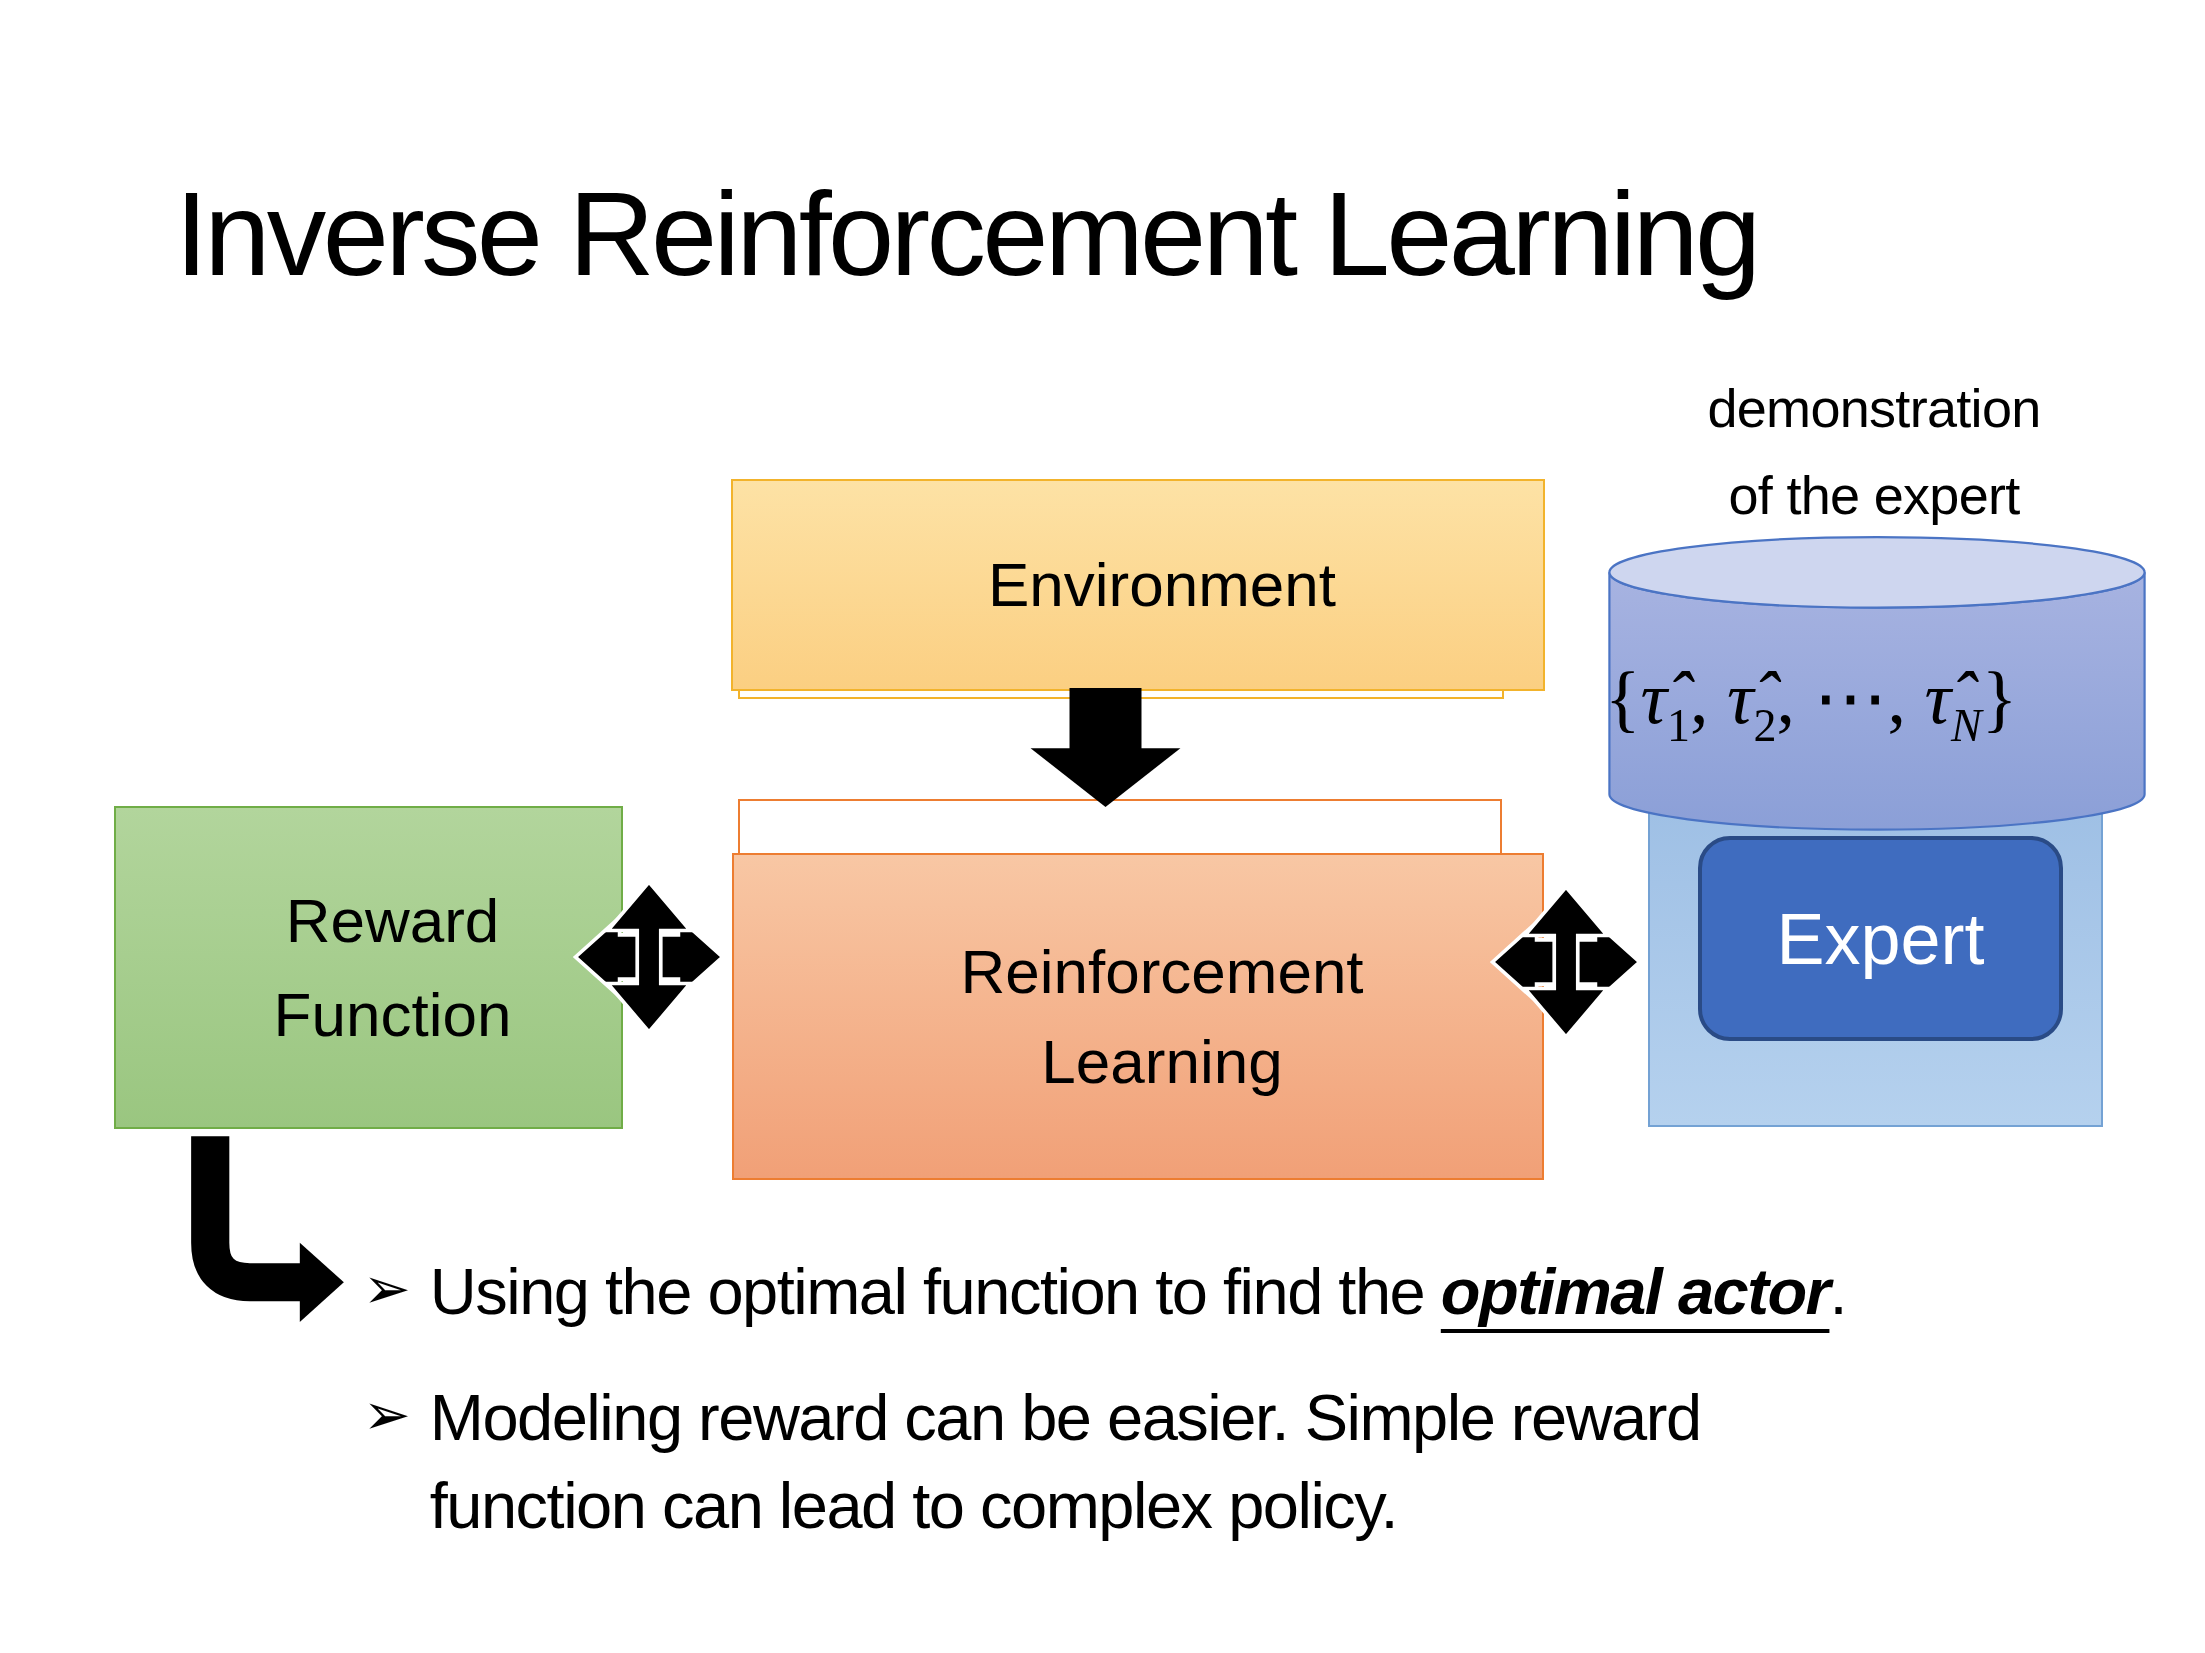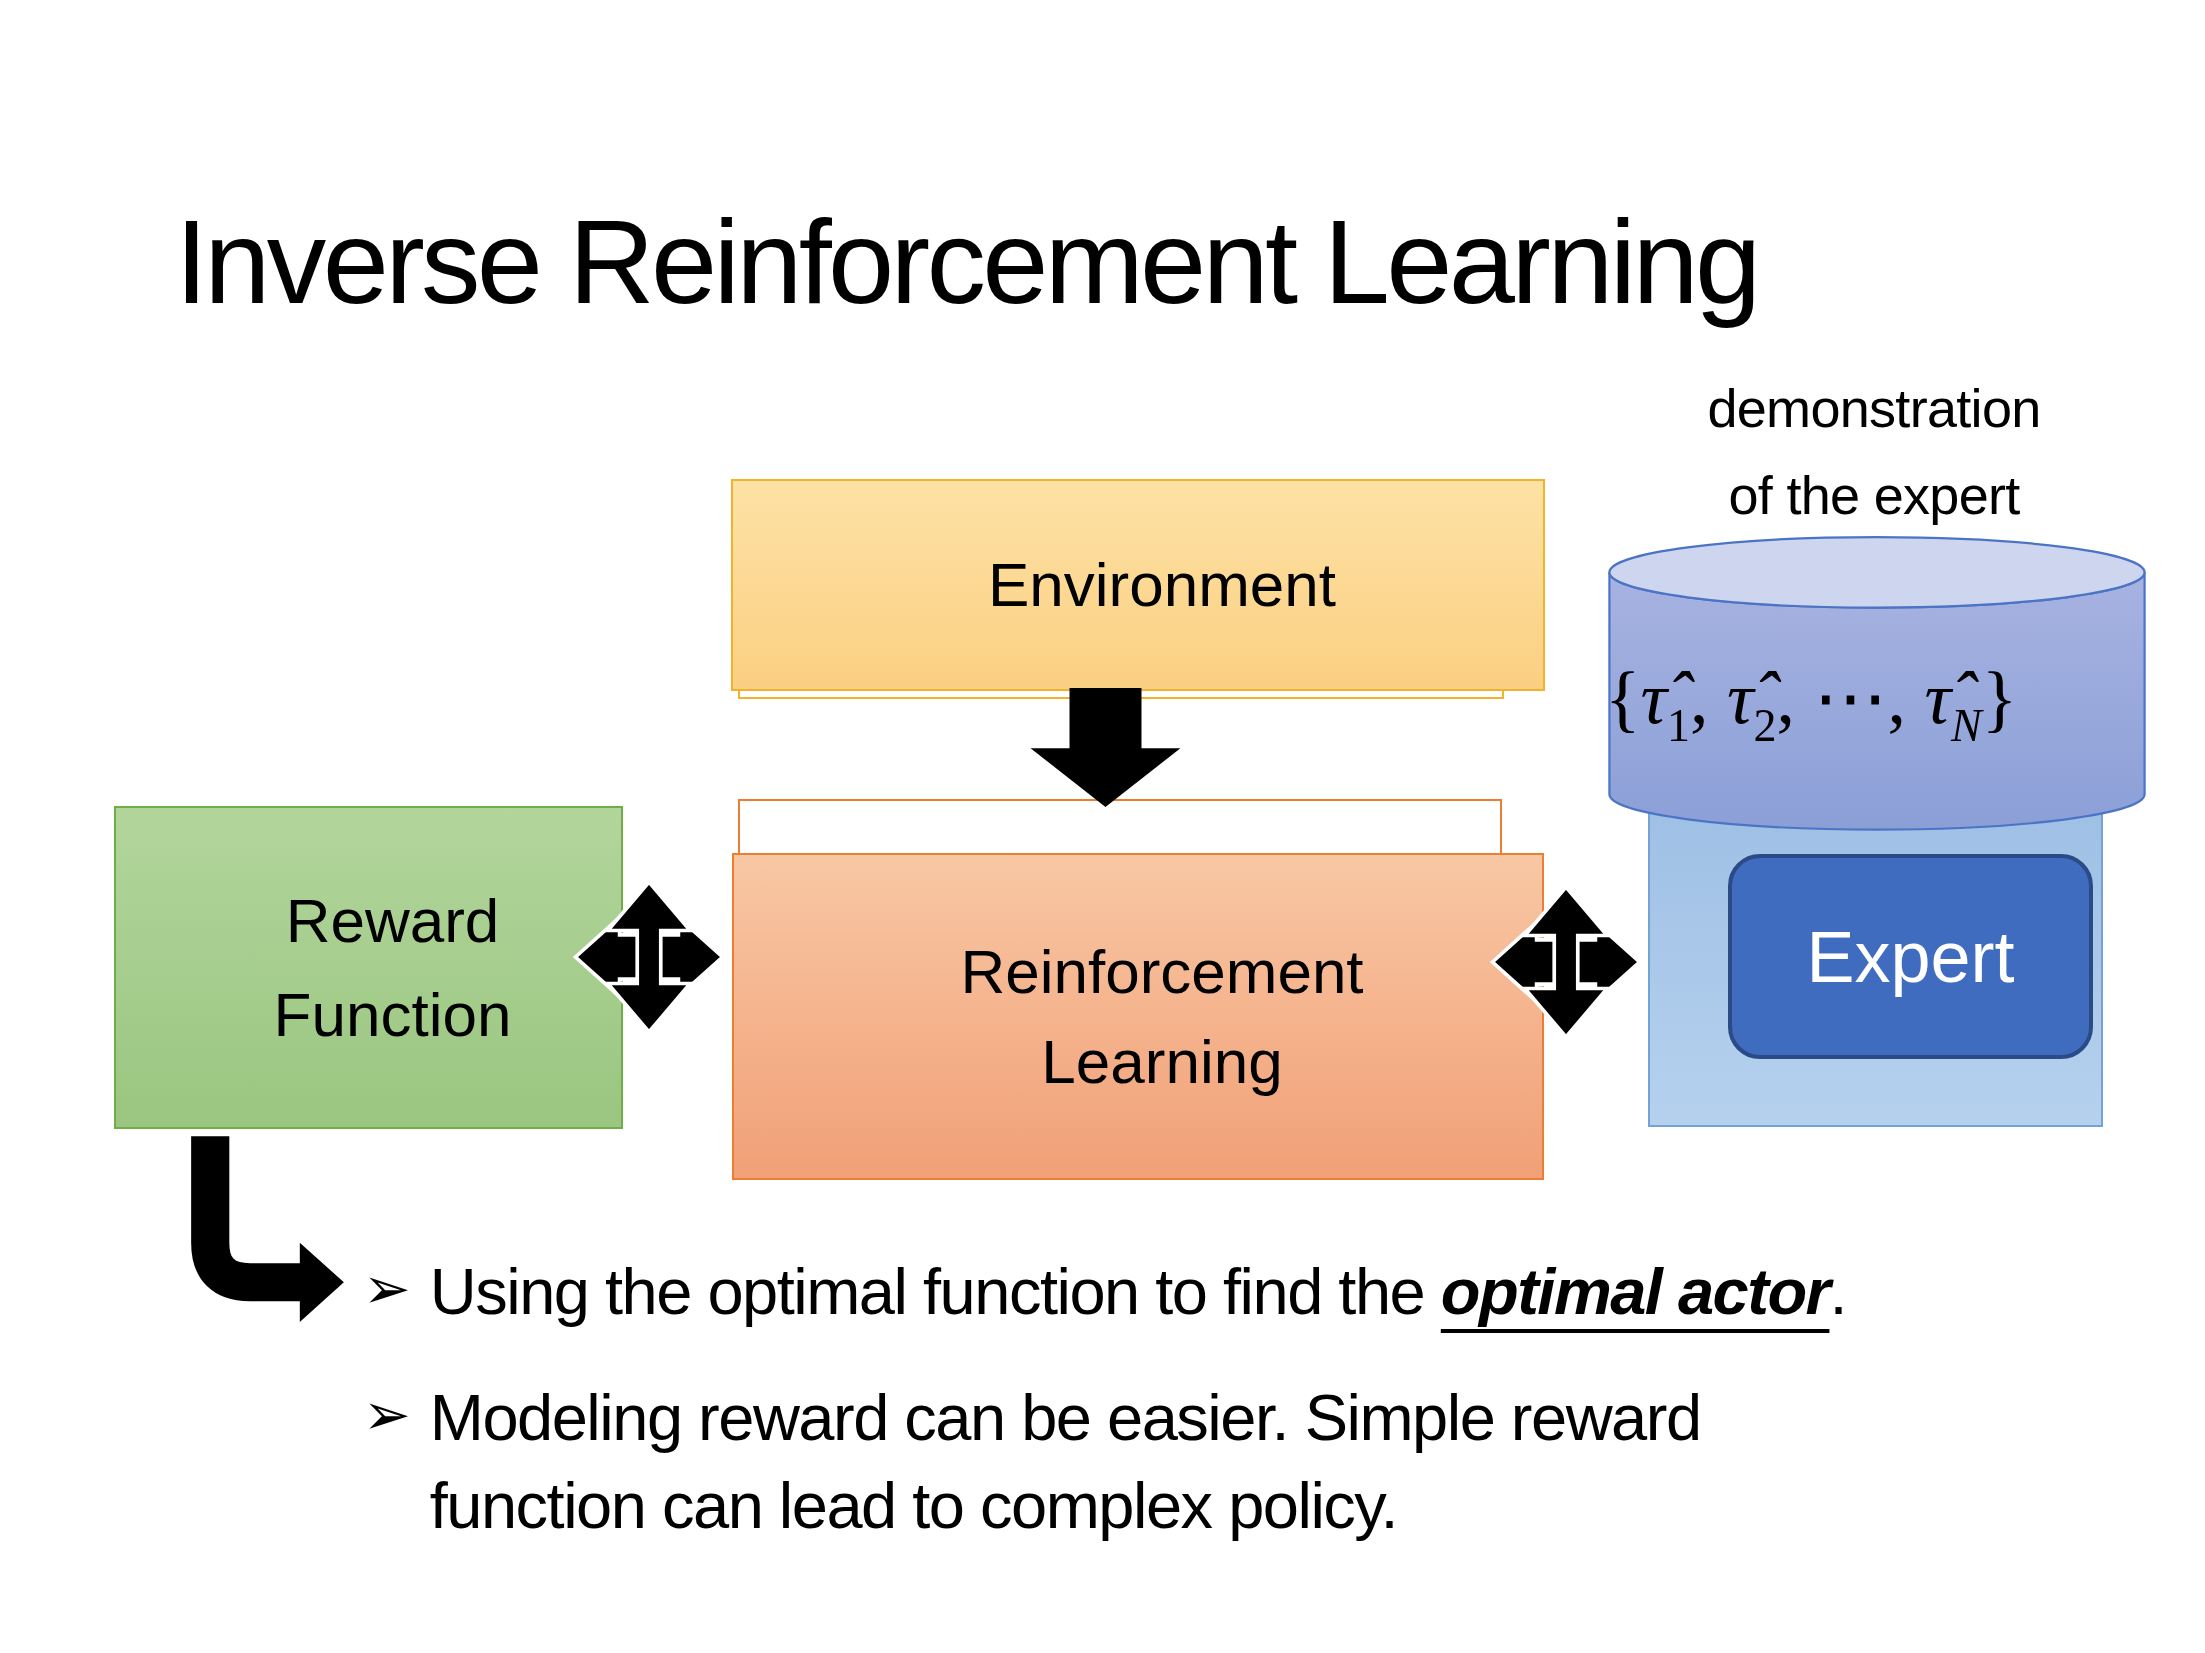--- a/index.html
+++ b/index.html
@@ -10,21 +10,21 @@
     overflow:hidden;
     font-family:"Liberation Sans", sans-serif;
     color:var(--ink,#000);
   }
   .abs{position:absolute;}
 
   
   .title{
     left:175px;top:166px;width:1838px;
     font-size:119px;letter-spacing:-3.7px;line-height:1.15;
-    color:var(--ink);white-space:nowrap;margin-top:28px;
+    color:var(--ink);white-space:nowrap;
   }
 
   
   .caption{
     left:1602px;top:365px;width:544px;
     text-align:center;font-size:54px;letter-spacing:-0.7px;line-height:87px;
     color:var(--ink);
   }
   .caption span{display:block;}
 
@@ -62,28 +62,27 @@
   }
 
   
   .expert-container{
     left:1648px;top:810px;width:451px;height:313px;
     background:linear-gradient(180deg,var(--container-fill-top),var(--container-fill-bottom));
     border:2.2px solid var(--container-border);
     z-index:1;
   }
   .expert-box{
-    left:1698px;top:854px;width:357px;height:197px;
+    left:1698px;top:836px;width:357px;height:197px;
     background:var(--expert-fill);
     border:4.4px solid var(--expert-border);
     border-radius:32px;
     display:flex;align-items:center;justify-content:center;
     font-size:72px;color:var(--text-on-expert);
     z-index:3;
-    margin-left:30px;
   }
 
   
   .cylinder{left:1605px;top:534px;width:544px;height:309px;z-index:4;}
   .formula{
     left:1605px;top:654px;width:544px;z-index:5;
     white-space:pre;
     font-family:Liberation Serif, serif;
     font-size:74px;color:var(--ink);
   }

